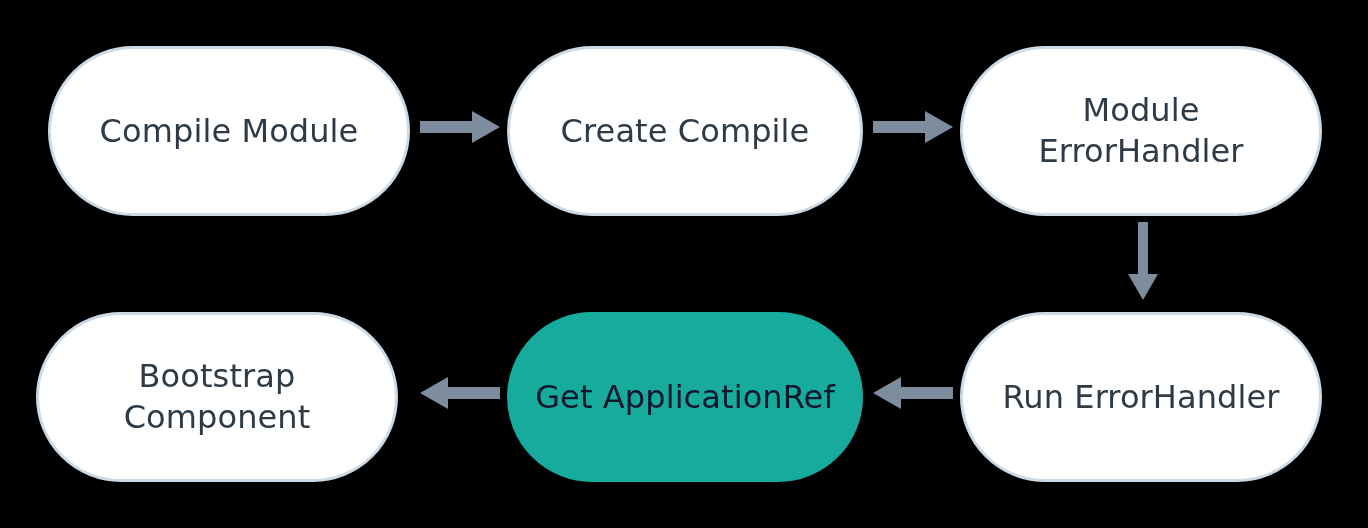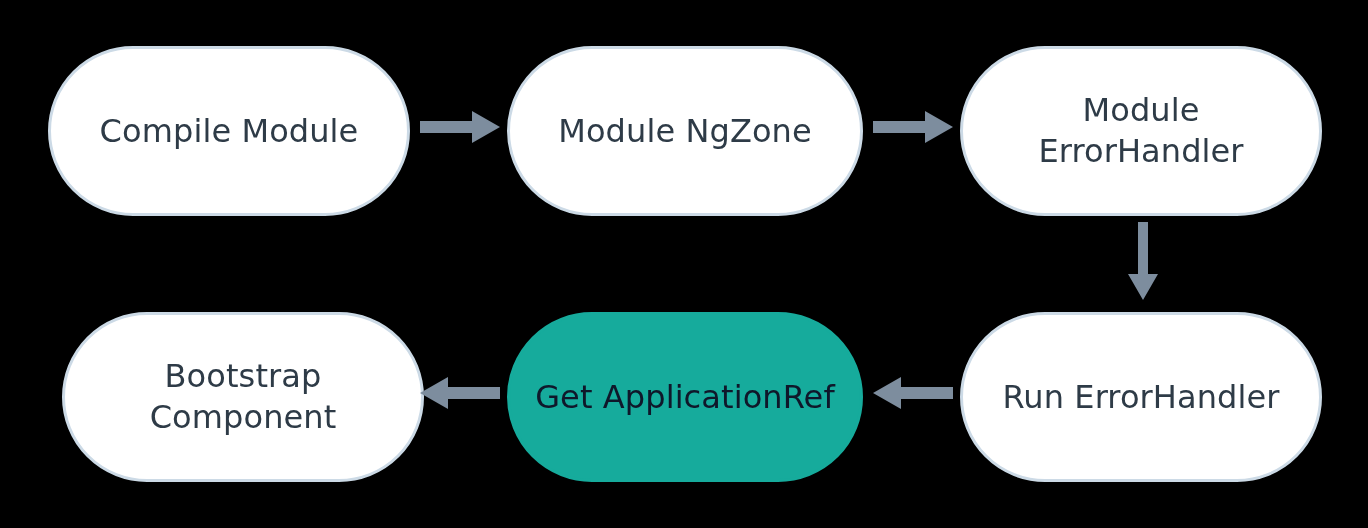--- a/index.html
+++ b/index.html
@@ -46,21 +46,21 @@
     display: block;
     white-space: pre-line;
   }
 
   
   .n-compile   { left: 48px;  top: 46px;  width: 362px; height: 170px; }
   .n-ngzone    { left: 507px; top: 46px;  width: 356px; height: 170px; }
   .n-errh      { left: 960px; top: 46px;  width: 362px; height: 170px; }
 
   
-  .n-bootstrap { left: 62px;  top: 312px; width: 362px; height: 170px; }
+  .n-bootstrap { left: 36px;  top: 312px; width: 362px; height: 170px; }
   .n-appref    { left: 507px; top: 312px; width: 356px; height: 170px; }
   .n-init      { left: 960px; top: 312px; width: 362px; height: 170px; }
 
   .arrow { position: absolute; }
   .arrow svg { display: block; }
 
   .a-1 { left: 420px; top: 107px; }
   .a-2 { left: 873px; top: 107px; }
   .a-3 { left: 1125px; top: 222px; }
   .a-4 { left: 873px; top: 373px; }
@@ -75,21 +75,21 @@
     <span class="label">Compile Module</span>
   </div>
 
   <div class="arrow a-1">
     <svg width="80" height="40" viewBox="0 0 80 40" aria-hidden="true">
       <path d="M0 14 H52 V4 L80 20 L52 36 V26 H0 Z" fill="#7d8d9e"></path>
     </svg>
   </div>
 
   <div class="node n-ngzone">
-    <span class="label">Module NgZone</span>
+    <span class="label">Create Compile</span>
   </div>
 
   <div class="arrow a-2">
     <svg width="80" height="40" viewBox="0 0 80 40" aria-hidden="true">
       <path d="M0 14 H52 V4 L80 20 L52 36 V26 H0 Z" fill="#7d8d9e"></path>
     </svg>
   </div>
 
   <div class="node n-errh">
     <span class="label">Module ErrorHandler</span>

